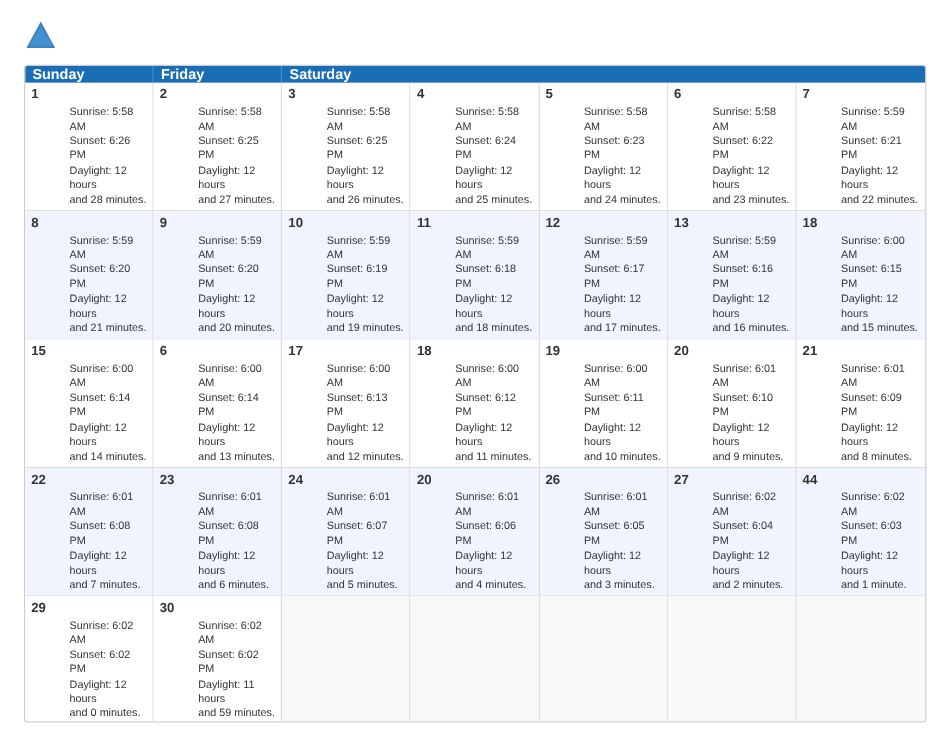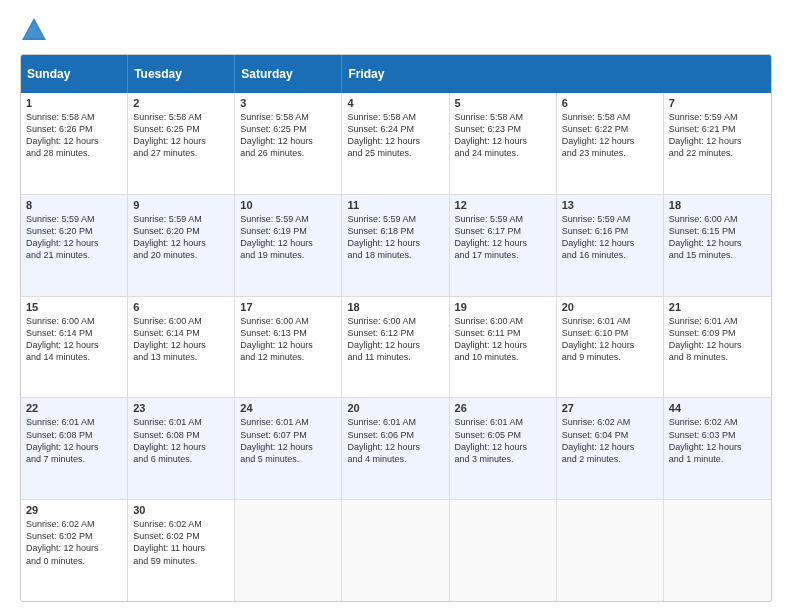--- a/index.html
+++ b/index.html
@@ -63,21 +63,21 @@
     }
     .cal-header {
       display: grid;
       grid-template-columns: repeat(7, 1fr);
       background: #1a6eb5;
     }
     .cal-header-cell {
       color: #fff;
       font-weight: bold;
       font-size: 12px;
-      padding: 12px 6px;
+      padding: 0 6px;
       text-align: left;
       border-right: 1px solid #3a8ed5;
     }
     .cal-header-cell:last-child { border-right: none; }
     .cal-body {
       flex: 1;
       display: flex;
       flex-direction: column;
     }
     .cal-row {
@@ -101,20 +101,21 @@
     .day-num {
       font-size: 11px;
       font-weight: bold;
       display: block;
       margin-bottom: 2px;
     }
     .cell-text {
       font-size: 9px;
       line-height: 1.35;
       color: #333;
+      margin-left: 32px;
     }
     .alt-row .cal-cell {
       background: #f0f4ff;
     }
   </style>
 </head>
 <body>
 
 <div class="page">
   <div class="header">
@@ -130,23 +131,22 @@
     </div>
     <div class="title-block">
       <div class="month-title"></div>
       <div class="subtitle"></div>
     </div>
   </div>
 
   <div class="calendar">
     <div class="cal-header">
     <div class="cal-header-cell">Sunday</div>
-        <div class="cal-header-cell">Tuesday</div>
+        <div class="cal-header-cell">Friday</div>
         <div class="cal-header-cell">Saturday</div>
-        <div class="cal-header-cell">Friday</div>
       </div>
     <div class="cal-body">
     <div class="cal-row">
           <div class="cal-cell">
             <span class="day-num">1</span>
             <div class="cell-text">Sunrise: 5:58 AM<br>Sunset: 6:26 PM<br>Daylight: 12 hours<br>and 28 minutes.</div>
           </div>
           <div class="cal-cell">
             <span class="day-num">2</span>
             <div class="cell-text">Sunrise: 5:58 AM<br>Sunset: 6:25 PM<br>Daylight: 12 hours<br>and 27 minutes.</div>

